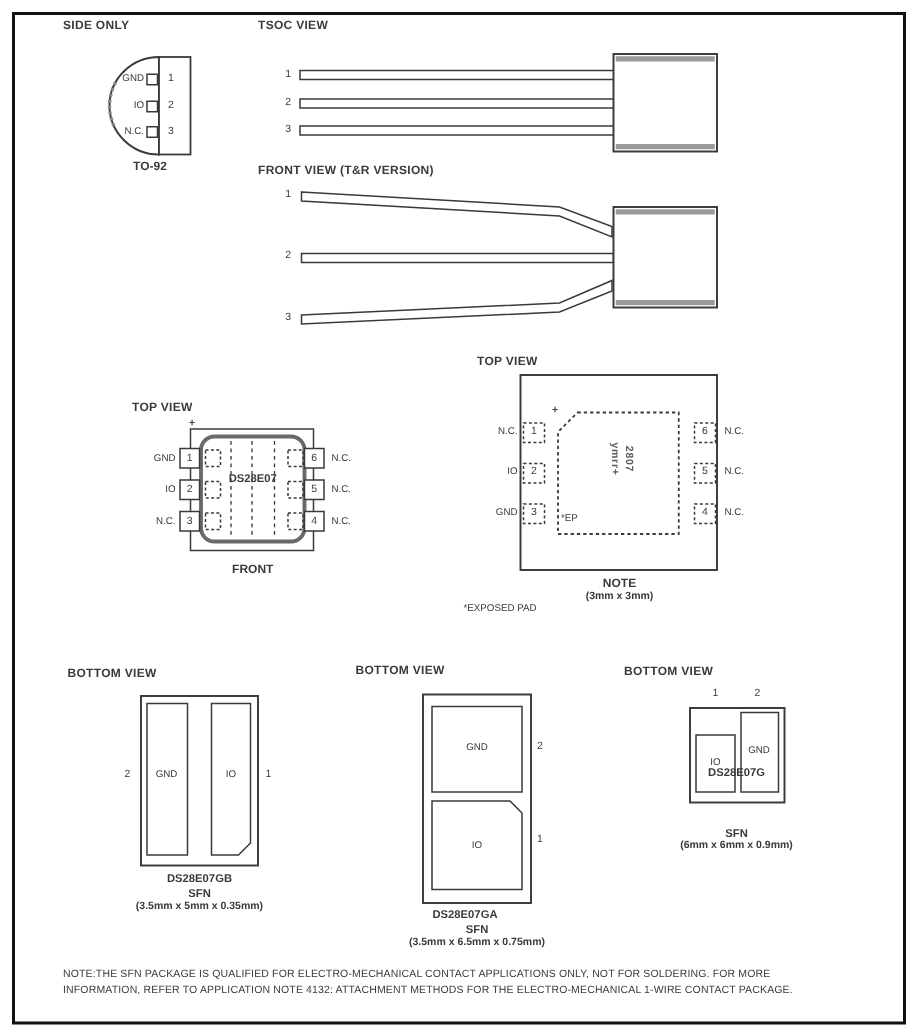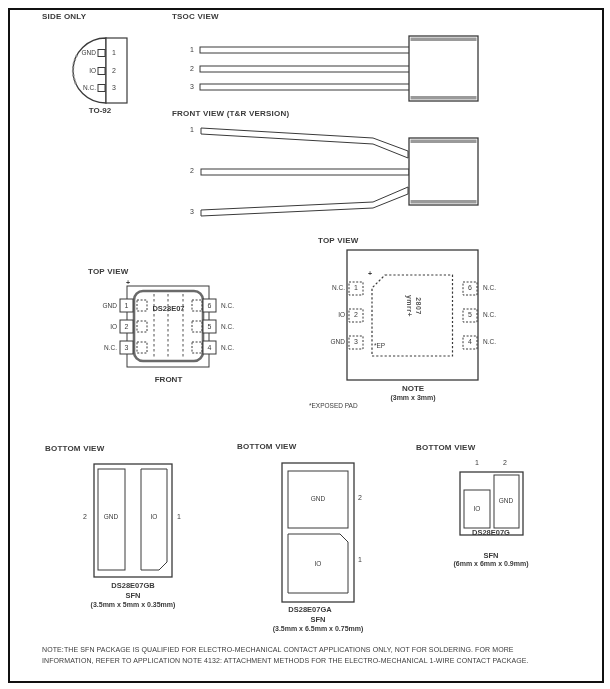--- a/index.html
+++ b/index.html
@@ -82,21 +82,21 @@
     <rect x="77" y="41" width="10" height="11" fill="none" stroke="#3a3a3a" stroke-dasharray="2,1.6"></rect>
     <rect x="77" y="62" width="10" height="11" fill="none" stroke="#3a3a3a" stroke-dasharray="2,1.6"></rect>
     <rect x="5" y="19" width="13" height="13" fill="#fff" stroke="#3a3a3a"></rect>
     <rect x="5" y="40" width="13" height="13" fill="#fff" stroke="#3a3a3a"></rect>
     <rect x="5" y="61" width="13" height="13" fill="#fff" stroke="#3a3a3a"></rect>
     <rect x="88" y="19" width="13" height="13" fill="#fff" stroke="#3a3a3a"></rect>
     <rect x="88" y="40" width="13" height="13" fill="#fff" stroke="#3a3a3a"></rect>
     <rect x="88" y="61" width="13" height="13" fill="#fff" stroke="#3a3a3a"></rect>
   </svg>
   <div class="abs pin" style="left:126px;top:279px;font-weight:bold;">+</div>
-  <div class="abs cap" style="left:138px;top:304px;width:61px;font-size:7.5px;">DS28E07</div>
+  <div class="abs cap" style="left:138px;top:314px;width:61px;font-size:7.5px;">DS28E07</div>
   <div class="abs pin" style="left:120px;top:302px;width:13px;">1</div>
   <div class="abs pin" style="left:120px;top:323px;width:13px;">2</div>
   <div class="abs pin" style="left:120px;top:344px;width:13px;">3</div>
   <div class="abs pin" style="left:203px;top:302px;width:13px;">6</div>
   <div class="abs pin" style="left:203px;top:323px;width:13px;">5</div>
   <div class="abs pin" style="left:203px;top:344px;width:13px;">4</div>
   <div class="abs lab rt" style="left:78px;top:302px;width:39px;">GND</div>
   <div class="abs lab rt" style="left:78px;top:323px;width:39px;">IO</div>
   <div class="abs lab rt" style="left:78px;top:344px;width:39px;">N.C.</div>
   <div class="abs lab" style="left:221px;top:302px;">N.C.</div>
@@ -168,21 +168,21 @@
   <div class="abs t" style="left:416px;top:443px;">BOTTOM VIEW</div>
   <svg class="abs" style="left:450px;top:455px;" width="90" height="90" viewBox="0 0 90 90">
     <rect x="10" y="17" width="63" height="63" fill="#fff" stroke="#3a3a3a" stroke-width="1.3"></rect>
     <rect x="14" y="35" width="26" height="38" fill="#fff" stroke="#3a3a3a"></rect>
     <rect x="44" y="20" width="25" height="53" fill="#fff" stroke="#3a3a3a"></rect>
   </svg>
   <div class="abs pin" style="left:471px;top:459px;width:12px;">1</div>
   <div class="abs pin" style="left:499px;top:459px;width:12px;">2</div>
   <div class="abs lab ctr" style="left:464px;top:505px;width:26px;">IO</div>
   <div class="abs lab ctr" style="left:492px;top:497px;width:28px;">GND</div>
-  <div class="abs cap" style="left:451px;top:528px;width:80px;font-size:7.5px;">DS28E07G</div>
+  <div class="abs cap" style="left:451px;top:510px;width:80px;font-size:7.5px;">DS28E07G</div>
   <div class="abs cap" style="left:451px;top:551px;width:80px;font-size:7.5px;">SFN</div>
   <div class="abs dim" style="left:441px;top:560px;width:100px;">(6mm x 6mm x 0.9mm)</div>
 
   <div class="abs note" style="left:42px;top:645px;width:540px;">
     <div>NOTE:THE SFN PACKAGE IS QUALIFIED FOR ELECTRO-MECHANICAL CONTACT APPLICATIONS ONLY, NOT FOR SOLDERING. FOR MORE</div>
     <div>INFORMATION, REFER TO APPLICATION NOTE 4132: ATTACHMENT METHODS FOR THE ELECTRO-MECHANICAL 1-WIRE CONTACT PACKAGE.</div>
   </div>
 </div>
 
 </body></html>

